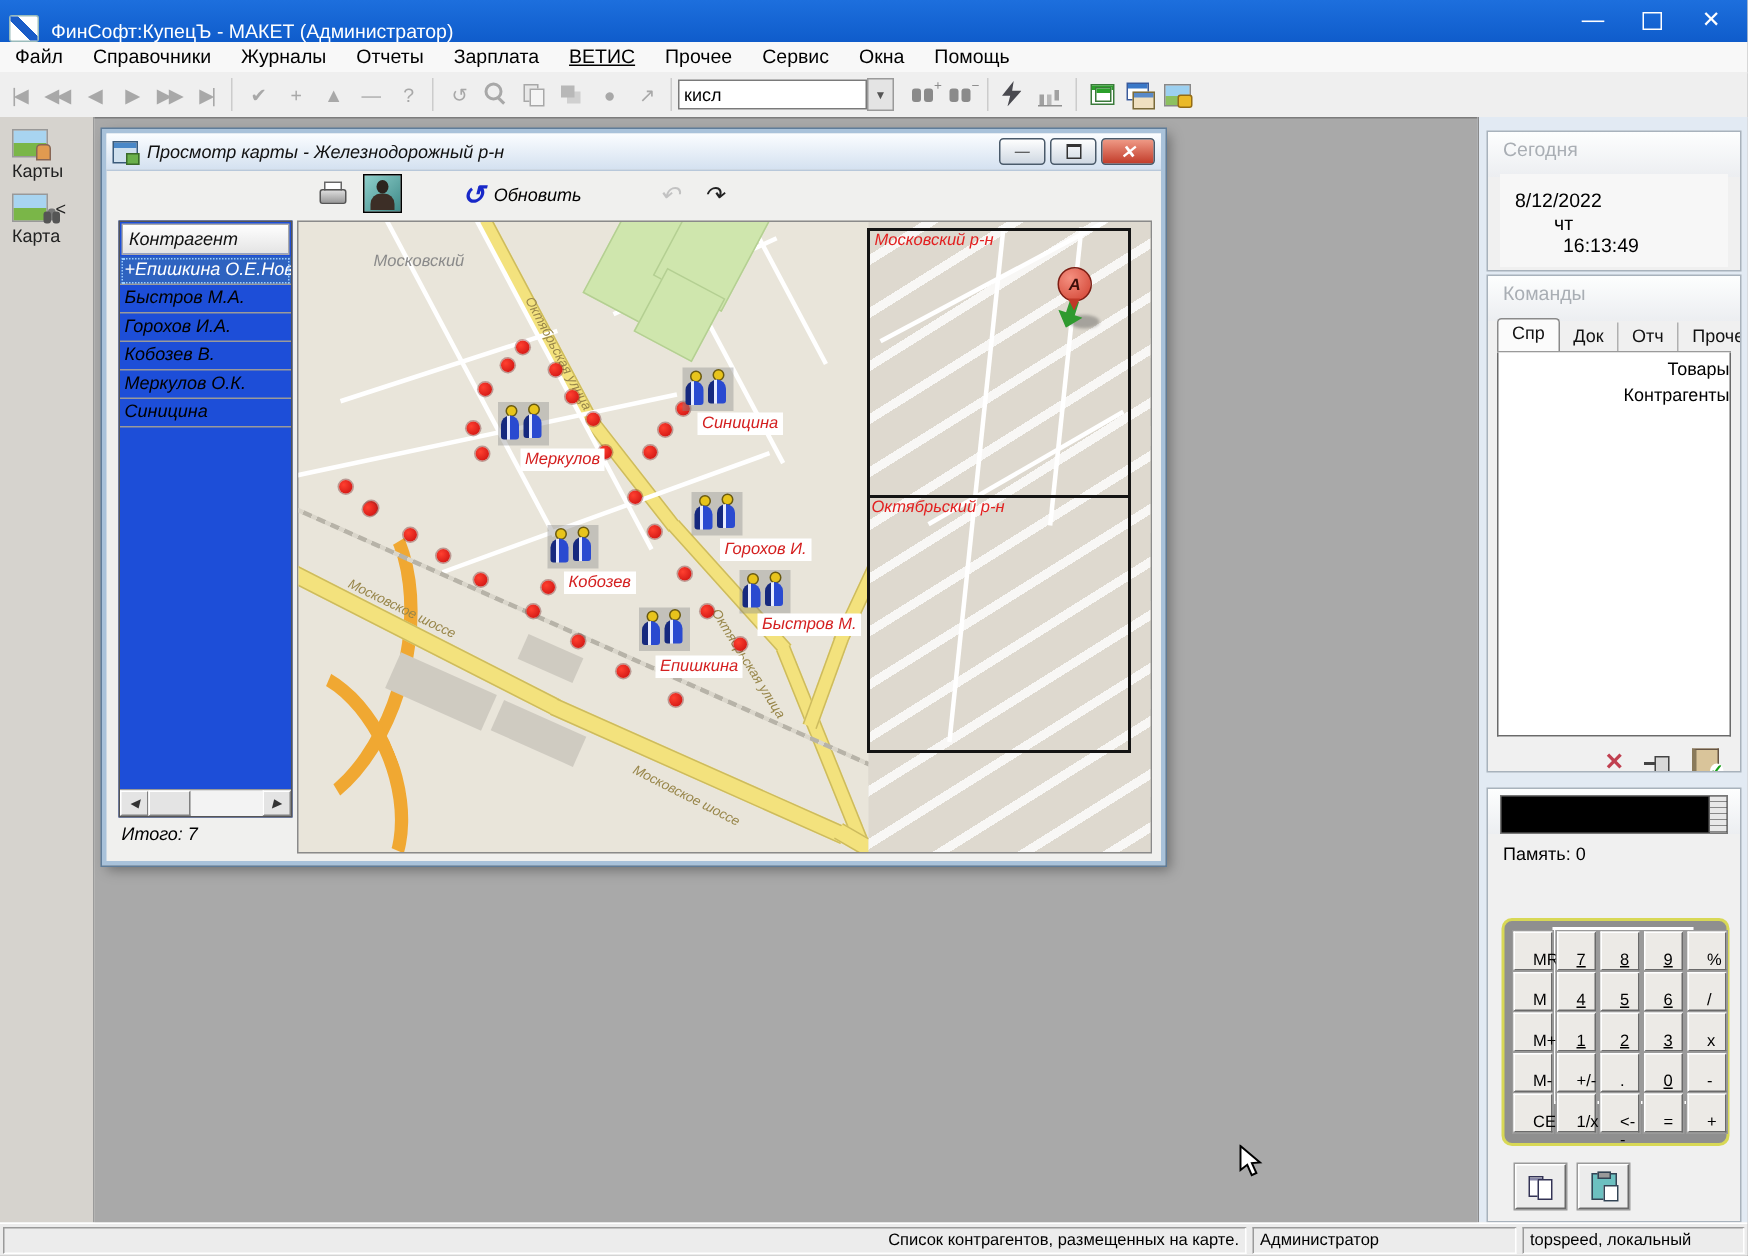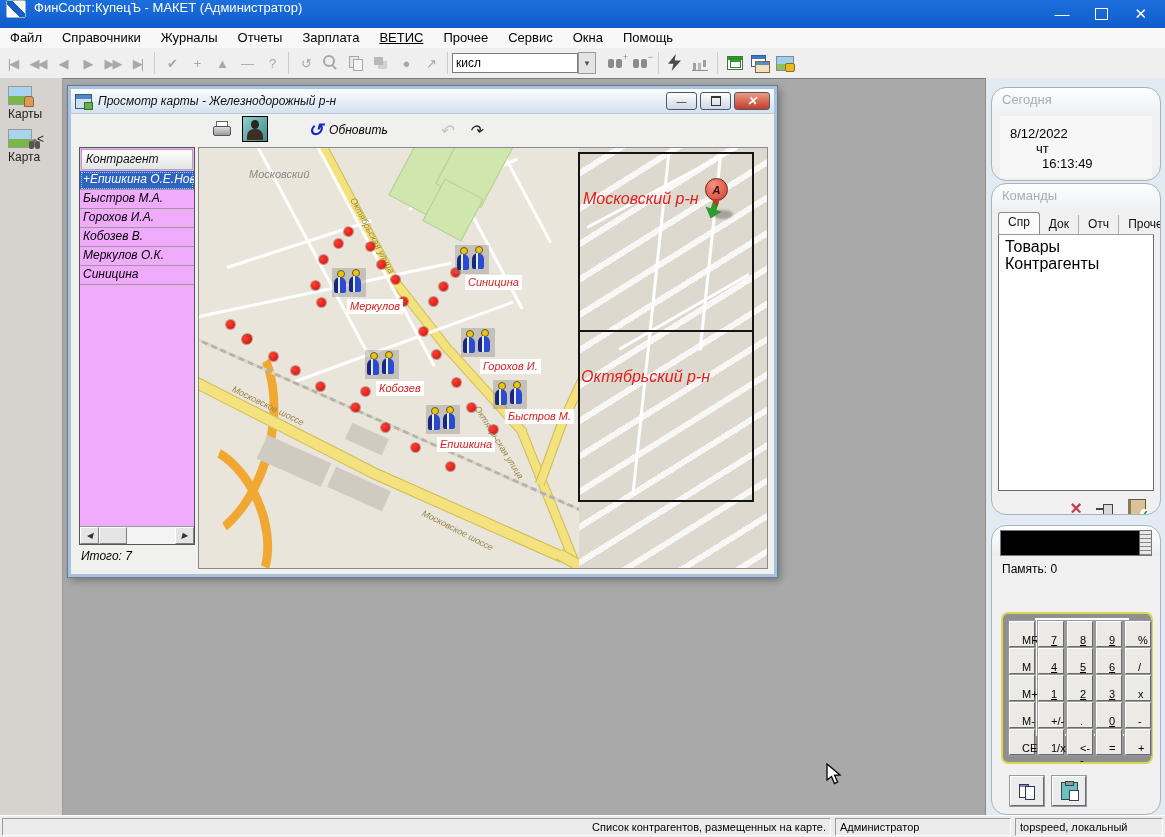--- a/index.html
+++ b/index.html
@@ -1,21 +1,21 @@
 <!DOCTYPE html>
 <html><head>
 <meta charset="utf-8">
 <style>
   html,body{margin:0;padding:0;}
   body{width:1165px;height:837px;position:relative;overflow:hidden;
        font-family:"Liberation Sans",sans-serif;background:#f0f0f0;
        -webkit-font-smoothing:antialiased;}
   
   .titlebar{position:absolute;left:0;top:0;width:1165px;height:28px;
-    background:linear-gradient(#1d6fdd,#0f5ccb);display:flex;align-items:flex-start;color:#fff;font-size:13px;}
+    background:linear-gradient(#1d6fdd,#0f5ccb);display:flex;align-items:flex-end;color:#fff;font-size:13px;}
   .app-icon{width:18px;height:16px;margin:0 8px 0 6px;background:#fff;border:1px solid #9bb;
     position:relative;border-radius:2px;}
   .app-icon::after{content:"";position:absolute;inset:0;
     background:linear-gradient(45deg,transparent 38%,#1a5cc8 38%,#1a5cc8 62%,transparent 62%);}
   .win-ctrls{margin-left:auto;display:flex;gap:26px;padding-right:18px;font-size:15px;}
   .win-ctrls span{cursor:default;line-height:28px;}
   .wc-max{display:inline-block;width:11px;height:10px;border:1.5px solid #fff;margin-top:8px;}
   .menubar{position:absolute;left:0;top:28px;width:1165px;height:20px;background:#f8f8f8;
     display:flex;align-items:center;font-size:13px;color:#000;border-bottom:1px solid #e2e2e2;}
   .menu-item{padding:0 10px;line-height:20px;}
@@ -95,21 +95,21 @@
   .mw-btn{width:29px;height:16px;border:1px solid #4a5a6a;border-radius:3px;
     background:linear-gradient(#fefefe,#cfd8e2);display:flex;align-items:center;justify-content:center;
     font-size:10px;color:#333;}
   .mw-btn.close{width:34px;background:linear-gradient(#ef9a86,#c23c2a);color:#fff;font-weight:bold;font-size:12px;}
   .mw-max-glyph{width:8px;height:7px;border:1.5px solid #333;border-top-width:2.5px;}
   .mw-toolbar{position:absolute;left:0;top:26px;width:100%;height:30px;display:flex;align-items:center;font-size:12px;color:#000;}
   .mw-refresh{color:#1828c8;font-size:18px;font-weight:bold;margin:0 6px 0 40px;line-height:18px;}
   .mw-undo{color:#c2c2c2;font-size:16px;margin-left:52px;}
   .mw-redo{color:#222;font-size:16px;margin-left:16px;}
   
-  .clist{position:absolute;left:8px;top:58px;width:114px;height:396px;background:#f0abfc;border:1px solid #555;display:flex;flex-direction:column;}
+  .clist{position:absolute;left:8px;top:58px;width:114px;height:396px;background:#1d4ed8;border:1px solid #555;display:flex;flex-direction:column;}
   .clist-header{height:19px;background:linear-gradient(#fefefe,#e4e4e4);border:1px solid #aaa;margin:1px;
     font-size:12px;line-height:18px;padding-left:4px;color:#111;}
   .lrow{height:18px;font-size:12px;line-height:17px;padding-left:3px;border-bottom:1px solid #9a9a9a;
     white-space:nowrap;overflow:hidden;color:#000;}
   .lrow.sel{background:#2e63c0;color:#fff;outline:1px dotted #9cf;outline-offset:-2px;}
   .clist-fill{flex:1;}
   .hscroll{height:17px;display:flex;background:#ececec;border-top:1px solid #999;}
   .hs-btn{width:17px;background:#e4e4e4;border:1px solid;border-color:#fff #808080 #808080 #fff;
     font-size:8px;color:#333;display:flex;align-items:center;justify-content:center;}
   .hs-track{flex:1;position:relative;background:#f3f3f3;}
@@ -124,21 +124,21 @@
   .rail{position:absolute;height:3px;background:repeating-linear-gradient(90deg,#b7b3a8 0 6px,#dad6cb 6px 10px);transform-origin:0 50%;}
   .park{position:absolute;background:#cfe6ad;border:1px solid #b4cf92;}
   .bldg-g{position:absolute;background:#cfcbc1;}
   .ramp{position:absolute;border:9px solid transparent;border-right-color:#f0a832;border-radius:50%;}
   .map-east{position:absolute;left:380px;top:0;width:188px;height:420px;background:#ded9cf;}
   .map-east::before{content:"";position:absolute;inset:0;
     background:repeating-linear-gradient(-32deg,rgba(255,255,255,0) 0 11px,rgba(255,255,255,.8) 11px 17px,rgba(255,255,255,0) 17px 30px),
                repeating-linear-gradient(58deg,rgba(222,217,207,0) 0 24px,rgba(222,217,207,1) 24px 31px);}
   .district-box{position:absolute;left:379px;top:4px;width:172px;height:346px;border:2px solid #141414;}
   .district-divider{position:absolute;left:379px;top:182px;width:176px;border-top:2px solid #141414;}
-  .district-label{position:absolute;font-size:16px;color:#e22020;z-index:9;white-space:nowrap;margin-top:36px;}
+  .district-label{position:absolute;font-size:11px;color:#e22020;z-index:9;white-space:nowrap;}
   .area-label{position:absolute;font-size:11px;color:#8a8a8a;z-index:4;}
   .road-label{position:absolute;font-size:9px;color:#98864a;transform-origin:0 0;white-space:nowrap;z-index:5;}
   .dot{position:absolute;width:9px;height:9px;border-radius:50%;z-index:6;
     background:radial-gradient(circle at 35% 35%,#ff4030,#c80e0e);box-shadow:0 0 0 1px rgba(120,40,40,.4);}
   .marker-icon{position:absolute;width:34px;height:29px;background:rgba(135,135,135,.38);z-index:7;}
   .fig{position:absolute;width:13px;height:26px;}
   .fig::before{content:"";position:absolute;left:3px;top:0;width:6px;height:6px;border-radius:50%;background:#e8c41c;border:1px solid #6a5a10;}
   .fig::after{content:"";position:absolute;left:0;top:7px;width:12px;height:16px;border-radius:6px 6px 2px 2px;
     background:linear-gradient(90deg,#16297e 0 32%,#e8ecff 32% 48%,#2a4ad0 48% 100%);}
   .fig.f1{left:2px;top:2px;} .fig.f2{left:17px;top:1px;}
@@ -146,30 +146,30 @@
   .pin{position:absolute;z-index:10;width:34px;height:44px;}
   .pin-shadow{position:absolute;left:12px;top:32px;width:20px;height:9px;border-radius:50%;background:rgba(60,60,60,.35);filter:blur(1px);}
   .pin-balloon{position:absolute;left:4px;top:0;width:21px;height:21px;border-radius:50%;
     background:radial-gradient(circle at 35% 30%,#f59080,#d04030);border:1px solid #7c1e14;
     display:flex;align-items:center;justify-content:center;font-size:11px;font-weight:bold;color:#3c0e0a;}
   .pin-tail{position:absolute;left:11px;top:21px;width:0;height:0;border-left:4px solid transparent;border-right:4px solid transparent;border-top:8px solid #c03828;}
   .pin-arrow{position:absolute;left:4px;top:22px;width:17px;height:19px;background:#2f9a2f;transform:rotate(18deg);
     clip-path:polygon(32% 0,68% 0,68% 48%,100% 48%,50% 100%,0 48%,32% 48%);filter:drop-shadow(1px 1px 1px rgba(40,40,40,.6));}
   
   .rightpanel{position:absolute;left:985px;top:78px;width:180px;height:737px;background:#e2eaf3;border-left:1px solid #8a8a8a;}
-  .card{position:absolute;left:5px;width:168px;border:1px solid #a8b2bc;border-radius:15px;
+  .card{position:absolute;left:5px;width:168px;border:1px solid #a8b2bc;border-radius:0;
     background:linear-gradient(#fdfefe,#eceef1 30px,#f0f0f0 30px);overflow:hidden;}
   .card-title{height:24px;line-height:24px;padding-left:10px;font-size:13px;color:#a9aeb4;}
   .today-box{margin:4px 8px;background:#f7f7f7;height:52px;display:flex;align-items:flex-start;padding:10px 0 0 10px;gap:0;font-size:13px;color:#000;flex-direction:column;}
   .today-box span{margin-right:0;}
   .tabs{display:flex;margin:4px 6px 0 6px;height:22px;font-size:12px;align-items:flex-end;border-bottom:1px solid #9a9a9a;}
   .tab{padding:2px 9px 3px 9px;color:#111;border-right:1px solid #b0b0b0;}
   .tab.active{background:#fbfbfb;border:1px solid #8a8a8a;border-bottom:none;border-radius:3px 3px 0 0;padding-bottom:5px;}
   .cmd-list{margin:0 6px;background:#fff;border:1px solid #6a6a6a;border-top:none;height:252px;padding-top:3px;}
-  .cmd-item{font-size:16px;line-height:17px;padding-left:6px;color:#000;}
+  .cmd-item{font-size:12px;line-height:17px;padding-left:6px;color:#000;text-align:right;}
   .cmd-icons{display:flex;justify-content:flex-end;align-items:center;gap:14px;padding:8px 14px 0 0;}
   .cmd-x{color:#c04050;font-size:20px;font-weight:bold;line-height:16px;}
   .calc-display{position:relative;margin:4px 8px 0 8px;height:24px;background:#000;border:1px solid #777;}
   .calc-display::after{content:"";position:absolute;right:0;top:0;bottom:0;width:11px;
     background:repeating-linear-gradient(#e8e8e8 0 3px,#888 3px 4px);border-left:1px solid #666;}
   .calc-mem{font-size:12px;color:#000;margin:6px 0 0 10px;}
   .calc-pad{position:absolute;left:9px;top:86px;width:152px;height:152px;background:#8f8f8f;
     border:2px solid #d8d855;border-radius:7px;box-sizing:border-box;}
   .pad-inset{position:absolute;left:32px;top:4px;width:90px;height:114px;border:2px solid #fff;background:#9a9a9a;}
   .calc-grid{position:absolute;inset:0;display:grid;grid-template-columns:repeat(5,24px);grid-auto-rows:21px;gap:6px 5px;padding:7px 0 0 6px;}

